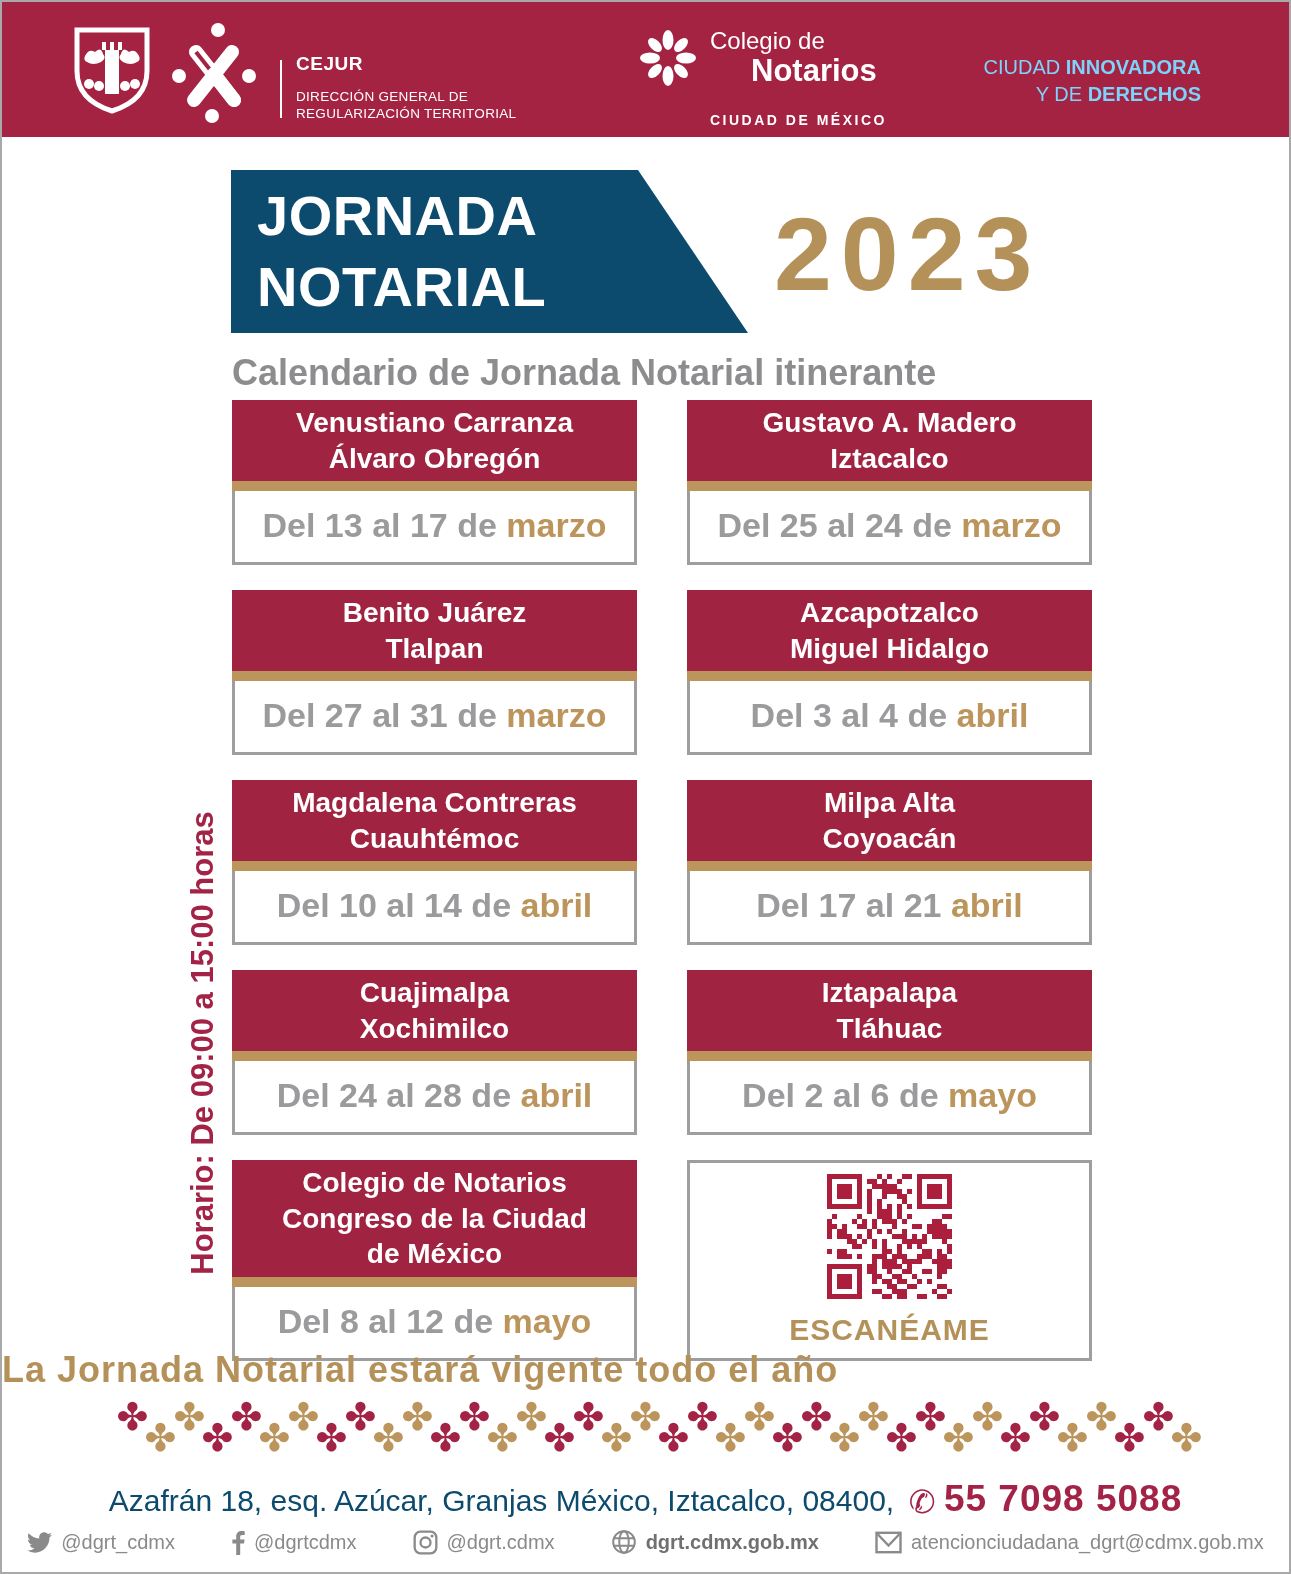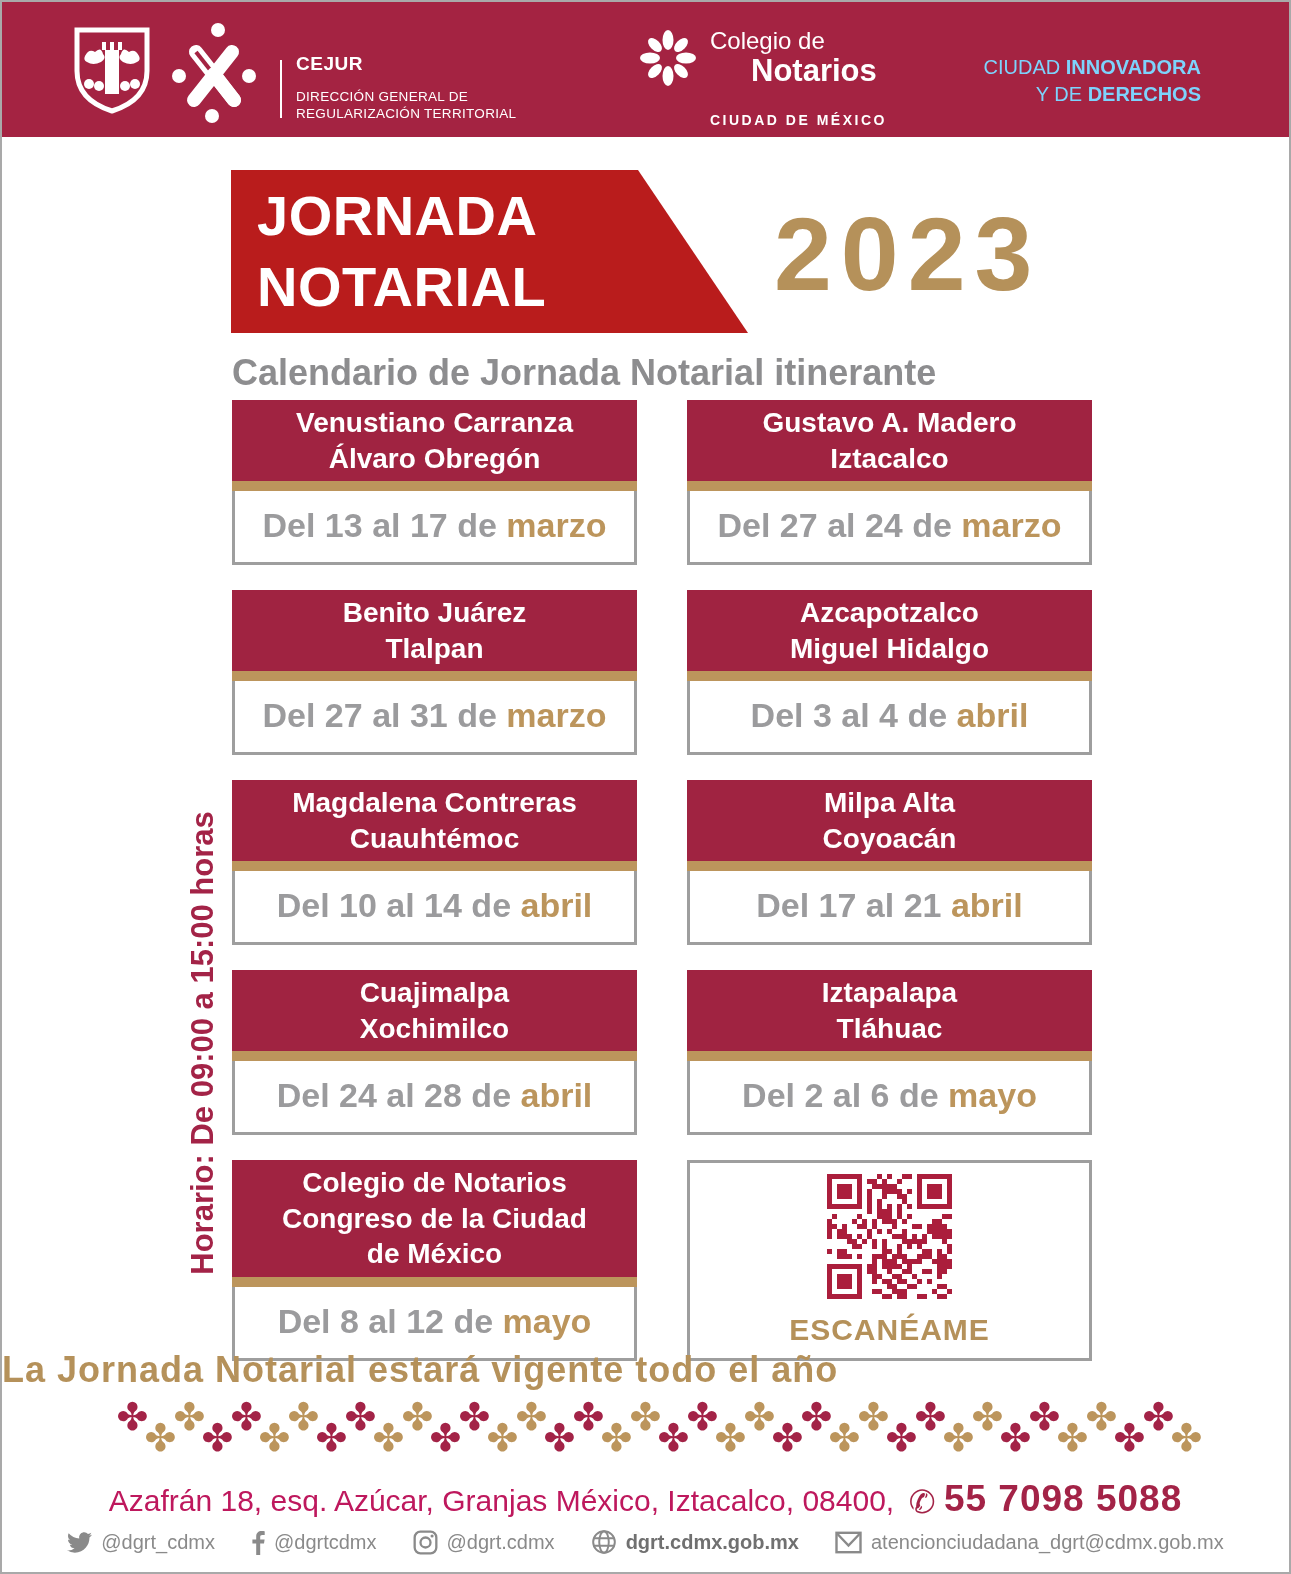--- a/index.html
+++ b/index.html
@@ -18,21 +18,21 @@
   .cejur-sub{font-size:13.5px;line-height:1.3;white-space:pre-line;margin-top:13px;letter-spacing:.3px;}
   .colegio{position:absolute;left:638px;top:26px;display:flex;align-items:flex-start;color:#fff;}
   .colegio-text{margin-left:14px;}
   .colegio-l1{font-size:24px;line-height:1.1;}
   .colegio-l2{font-size:31px;font-weight:bold;line-height:1.1;margin-left:41px;}
   .colegio-l3{font-size:14px;font-weight:bold;letter-spacing:2.5px;margin-top:24px;}
   .ciudad{position:absolute;right:88px;top:52px;text-align:right;color:#7dd3fc;font-size:20px;line-height:1.35;}
   .ciudad b{font-weight:bold;}
   
   .banner{
-    position:absolute;top:168px;left:229px;width:517px;height:163px;background:#b91c1c;
+    position:absolute;top:168px;left:229px;width:517px;height:163px;background:#0c4a6e;
     clip-path:polygon(0 0,407px 0,100% 100%,0 100%);
   }
   .banner-title{
     padding:10px 0 0 26px;color:#fff;font-weight:bold;font-size:56px;line-height:1.27;
     white-space:pre-line;letter-spacing:.5px;
   }
   .year{
     position:absolute;top:200px;left:772px;color:#b5915a;font-weight:bold;
     font-size:104px;line-height:1;letter-spacing:9px;text-align:right;
   }
@@ -67,26 +67,26 @@
   .vigente{position:absolute;top:1347px;left:0;width:100%;text-align:left;
     font-size:36px;font-weight:bold;color:#b5915a;letter-spacing:1px;}
   .pattern{position:absolute;top:1398px;left:50%;transform:translateX(-50%);width:1110px;line-height:0;}
   .pattern-row{white-space:nowrap;text-align:center;}
   .pattern-row.second{margin-top:-13px;transform:translateX(28px);}
   .pattern-row span{
     display:inline-block;width:57px;text-align:center;font-size:38px;line-height:34px;
     font-family:"DejaVu Sans",sans-serif;
   }
   .address{position:absolute;top:1476px;left:0;width:100%;text-align:center;white-space:nowrap;}
-  .address-text{font-size:30px;color:#be185d;}
+  .address-text{font-size:30px;color:#0c4a6e;}
   .phone-icon{font-family:"DejaVu Sans",sans-serif;color:#a32347;font-size:32px;margin:0 4px 0 10px;vertical-align:-2px;}
   .phone{font-size:37px;font-weight:bold;color:#a32347;letter-spacing:1px;}
   .social{
     position:absolute;top:1527px;left:0;width:100%;display:flex;justify-content:center;
-    align-items:center;gap:36px;color:#8a8a8a;font-size:20px;
+    align-items:center;gap:56px;color:#8a8a8a;font-size:20px;
   }
   .social-item{display:flex;align-items:center;gap:9px;}
   .social-item svg{display:block;}
   .handle-bold{font-weight:bold;color:#707070;}
 </style>
 </head>
 <body>
 
 <div class="poster">
 
@@ -169,21 +169,21 @@
       <div class="card-head">Venustiano Carranza
 Álvaro Obregón</div>
       <div class="gold-strip"></div>
       <div class="card-body"><span>Del 13 al 17 de </span><span class="month">marzo</span></div>
     </div>
 
     <div class="card">
       <div class="card-head">Gustavo A. Madero
 Iztacalco</div>
       <div class="gold-strip"></div>
-      <div class="card-body"><span>Del 27 al 24 de </span><span class="month">marzo</span></div>
+      <div class="card-body"><span>Del 25 al 24 de </span><span class="month">marzo</span></div>
     </div>
 
     <div class="card">
       <div class="card-head">Benito Juárez
 Tlalpan</div>
       <div class="gold-strip"></div>
       <div class="card-body"><span>Del 27 al 31 de </span><span class="month">marzo</span></div>
     </div>
 
     <div class="card">

